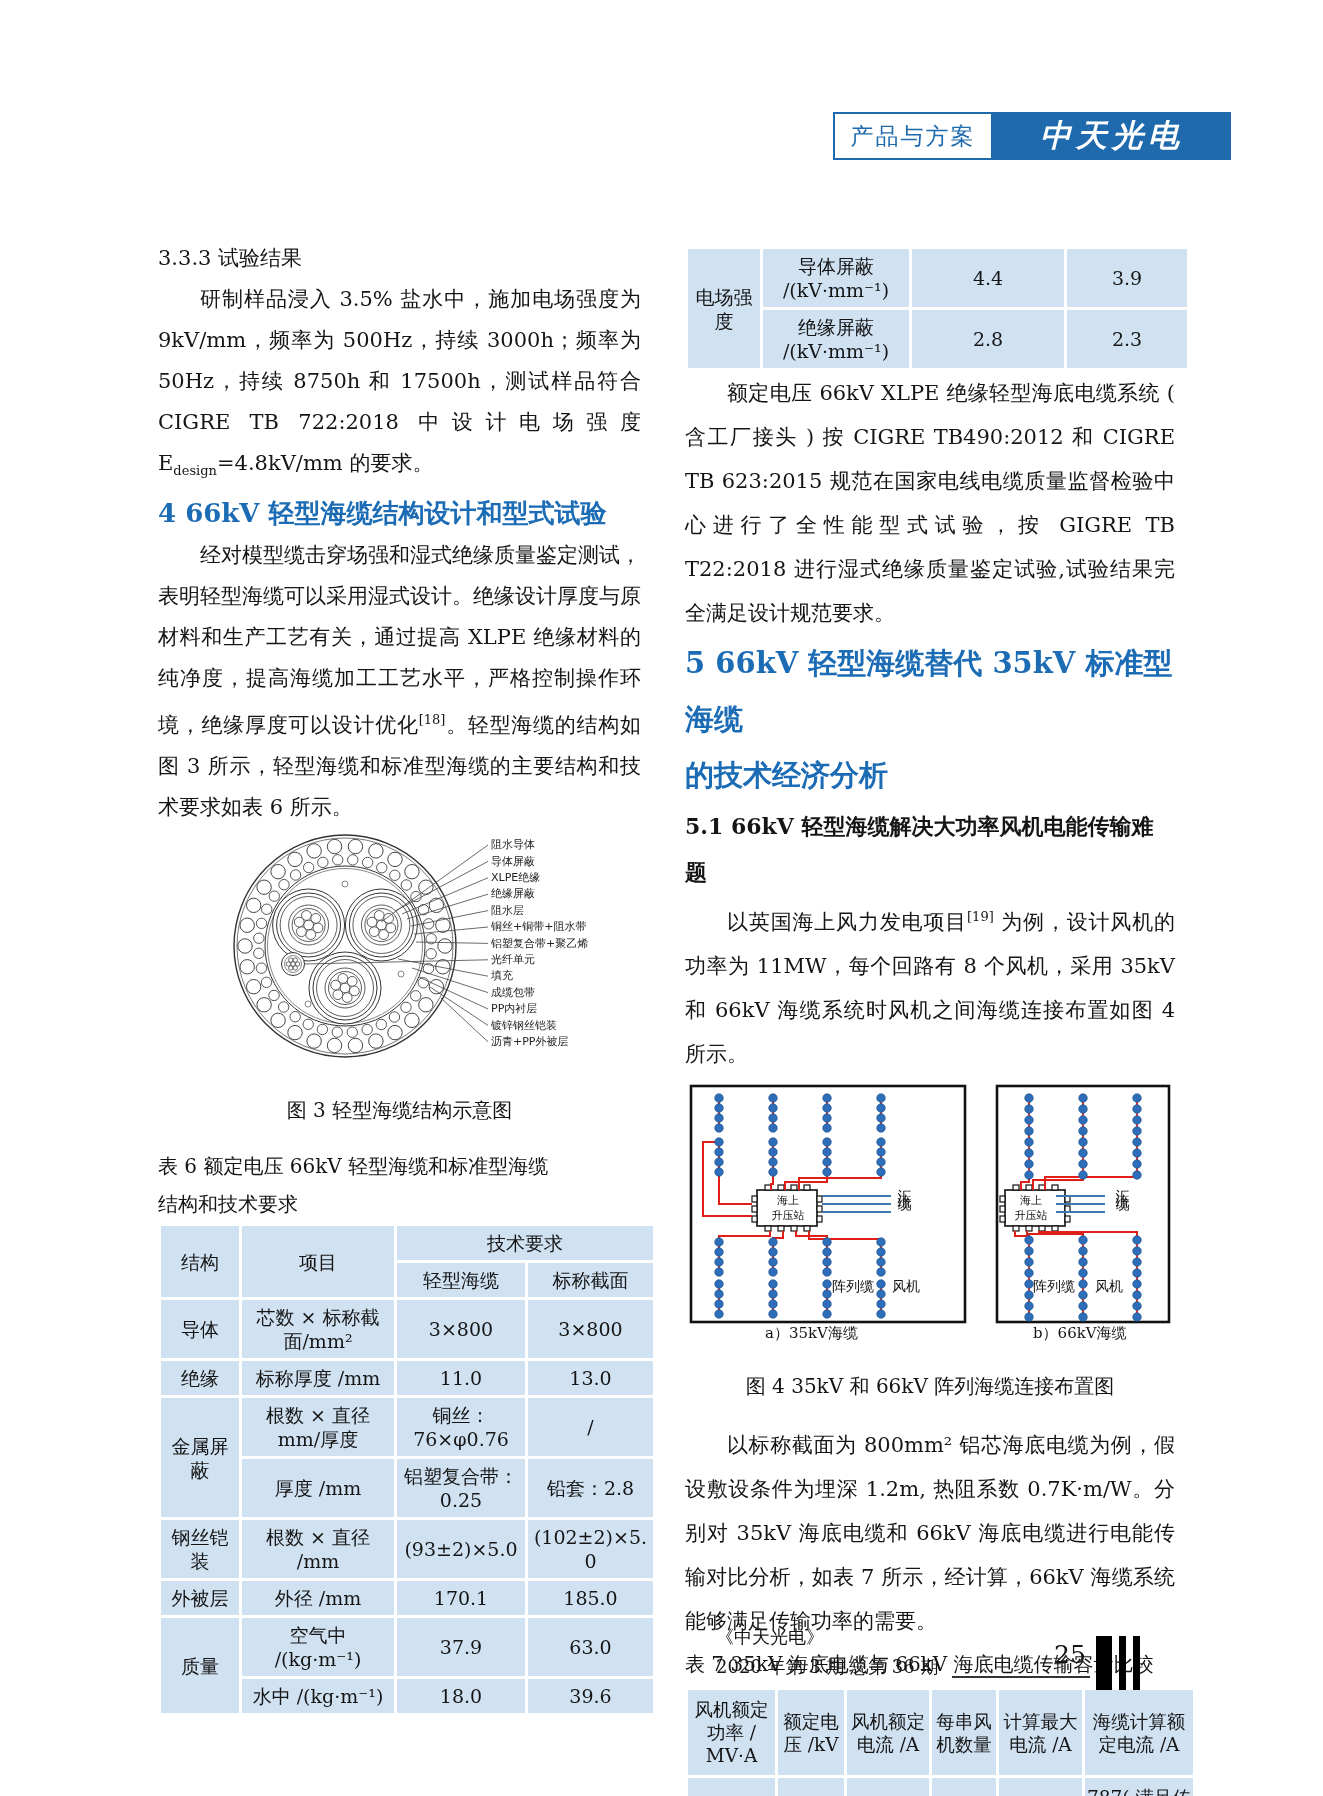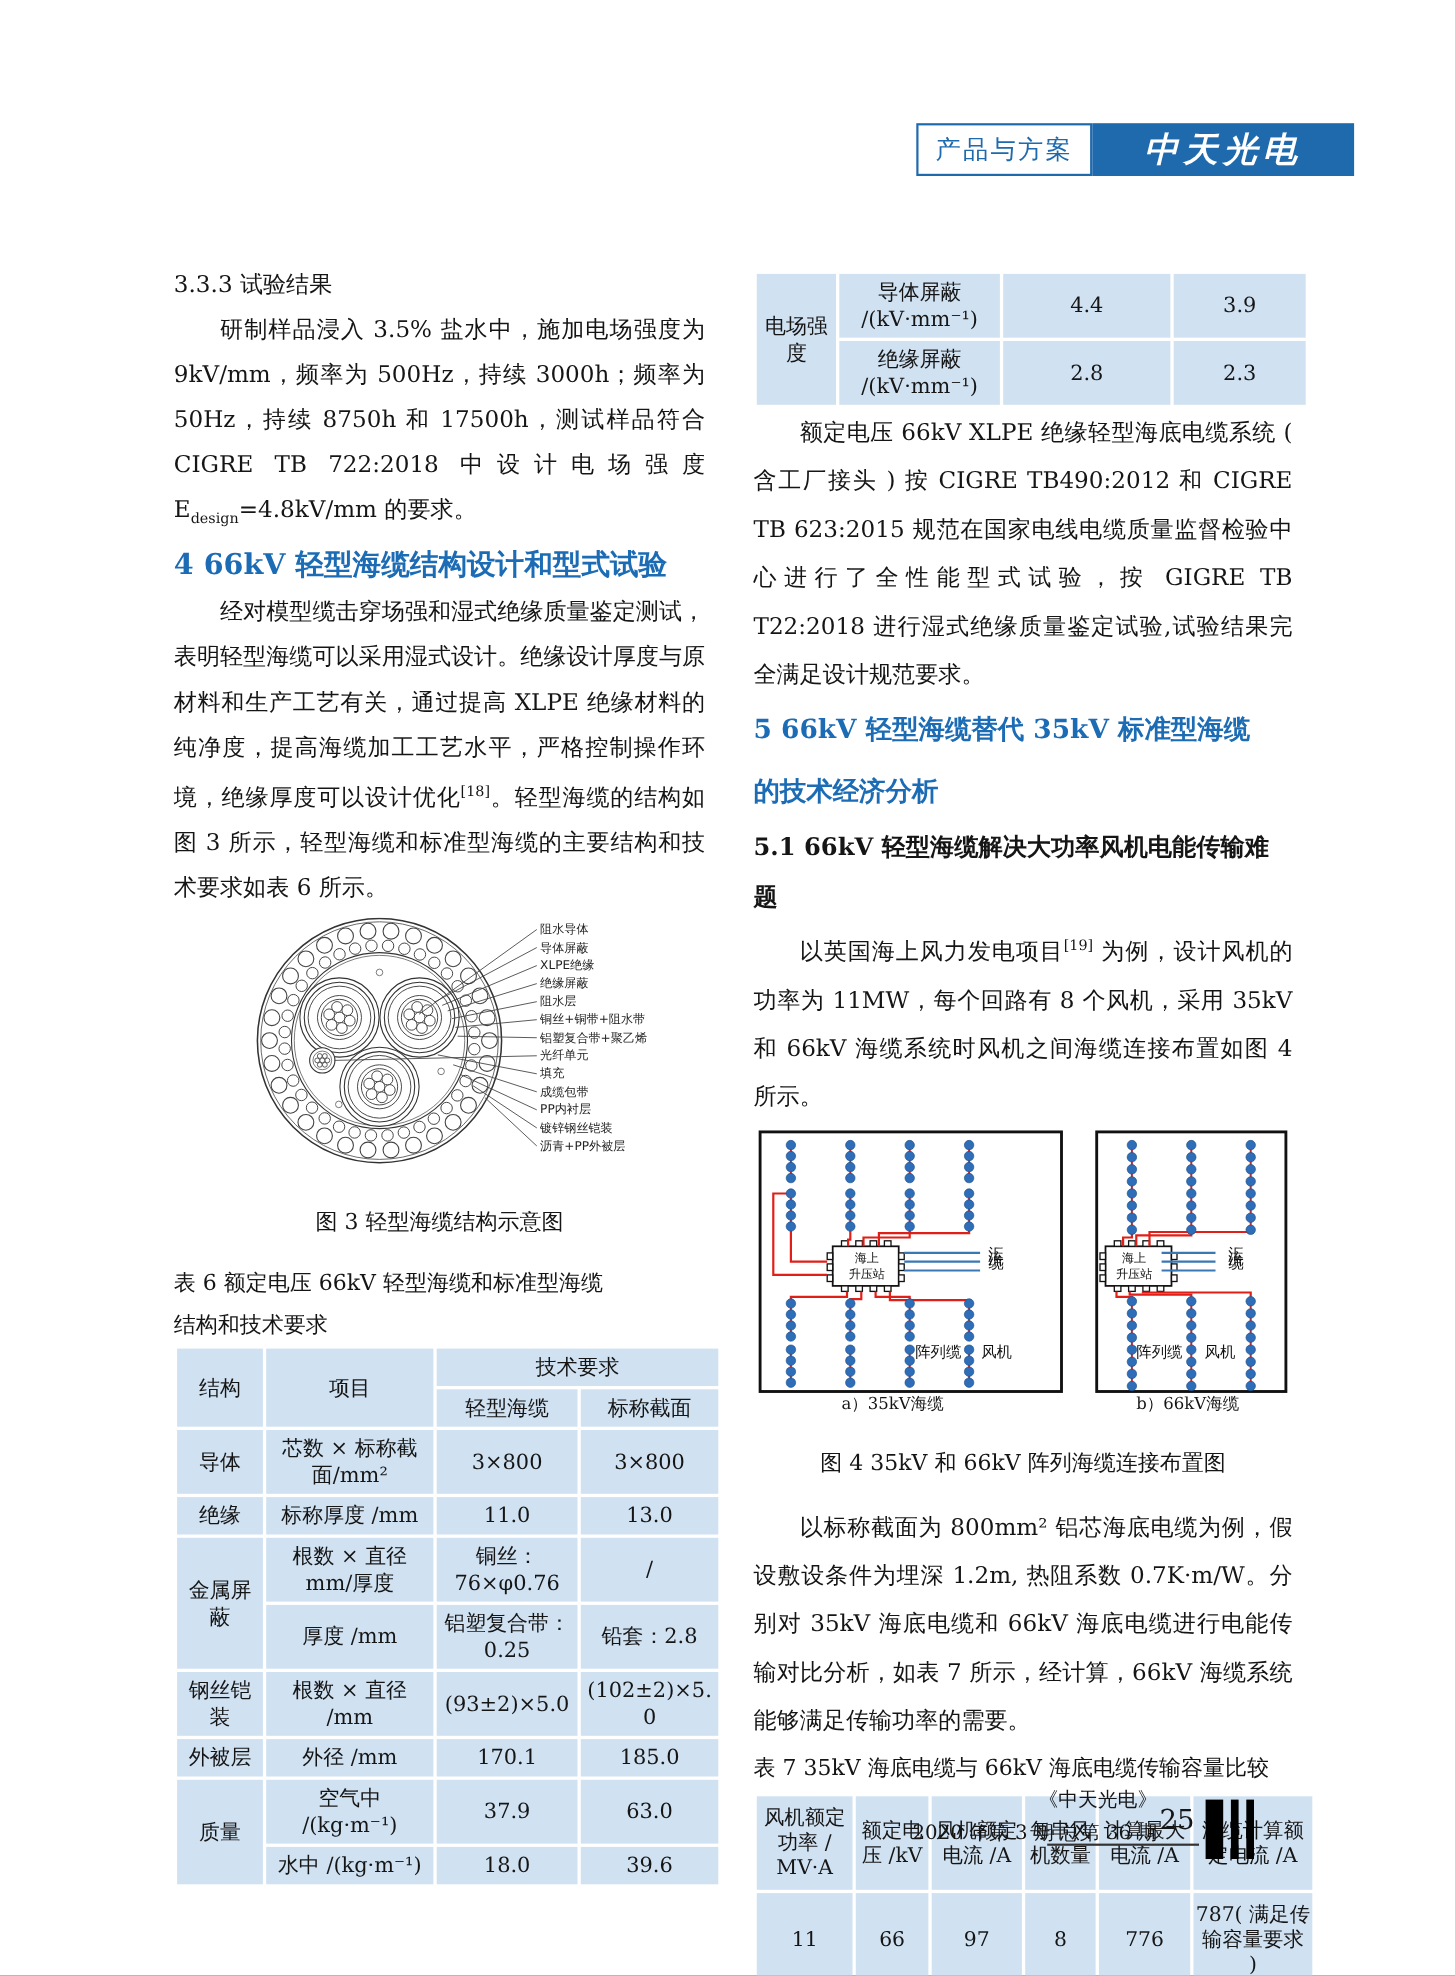--- a/index.html
+++ b/index.html
@@ -12,21 +12,21 @@
         font-family:"DejaVu Sans","Liberation Sans",sans-serif;letter-spacing:2px;}
   .header-brand{width:238px;background:#1e6aad;color:#fff;font-size:31px;font-weight:bold;
         font-style:italic;display:flex;align-items:center;justify-content:center;letter-spacing:5px;}
   
   .col-left{position:absolute;left:158px;top:238px;width:483px;}
   .col-right{position:absolute;left:685px;top:222px;width:490px;}
   .body-p{font-size:21px;line-height:41px;text-align:justify;margin:0;text-indent:2em;}
   .col-right .body-p{line-height:44px;}
   .h-small{font-size:21px;line-height:41px;margin:0;font-weight:normal;}
   .h-sec{color:#1c6cb5;font-weight:bold;font-size:26px;line-height:44px;margin:0;}
-  .h-sec5{color:#1c6cb5;font-weight:bold;font-size:24px;line-height:56px;margin:0;}
+  .h-sec5{color:#1c6cb5;font-weight:bold;font-size:29px;line-height:56px;margin:0;}
   .h-sub{font-size:22px;font-weight:bold;line-height:46px;margin:0;}
   sup{font-size:0.62em;}
   sub{font-size:0.62em;}
   
   .fig3-wrap{position:relative;width:483px;height:240px;margin-top:6px;}
   .f3-label{position:absolute;left:333px;font-size:11px;line-height:14px;white-space:nowrap;
         color:#222;font-family:"DejaVu Sans","Liberation Sans",sans-serif;}
   .fig-caption{font-size:20px;text-align:center;line-height:41px;margin:16px;}
   .tbl-title{font-size:20px;line-height:38px;margin:0;}
   
@@ -40,21 +40,21 @@
   table.t7 td{font-size:18.5px;line-height:23px;padding:8px 2px;}
   
   .fig4-wrap{position:relative;width:490px;height:240px;margin-top:8px;}
   .f4-overlay{position:absolute;font-family:"DejaVu Serif","Liberation Serif",serif;color:#111;}
   .f4-station{width:62px;text-align:center;font-size:11px;line-height:15px;}
   .f4-vert{writing-mode:vertical-rl;font-size:14px;letter-spacing:4px;line-height:16px;}
   .f4-lab{font-size:14px;white-space:nowrap;}
   .fig4-subcaps{position:relative;width:490px;height:26px;}
   .subcap{position:absolute;font-size:15px;}
   
-  .footer-text{position:absolute;left:760px;top:1622px;width:292px;text-align:right;
+  .footer-text{position:absolute;left:716px;top:1622px;width:292px;
         font-size:18px;line-height:30px;}
   .footer-page{position:absolute;left:1054px;top:1640px;font-size:25px;}
   .footer-rule{position:absolute;left:952px;top:1676px;width:138px;height:2px;background:#333;}
   .footer-bars{position:absolute;left:1096px;top:1636px;display:flex;gap:7px;}
   .footer-bars div{background:#000;height:54px;}
   .bar-w{width:16px;} .bar-n{width:7px;}
 </style>
 </head>
 <body>
 

